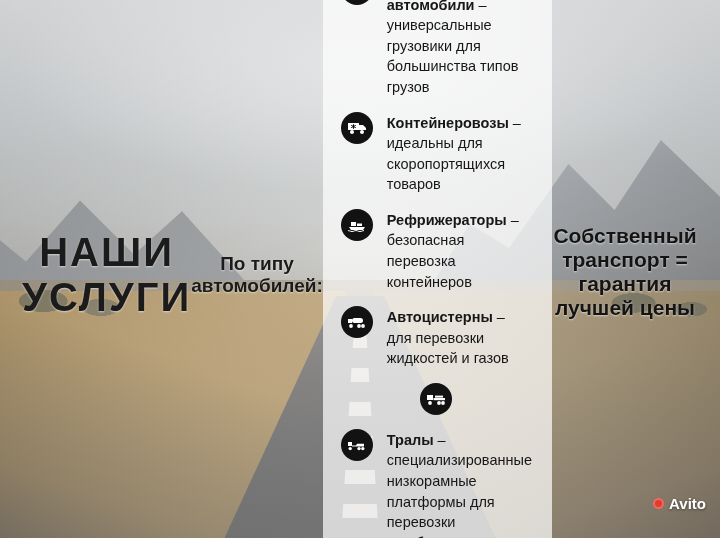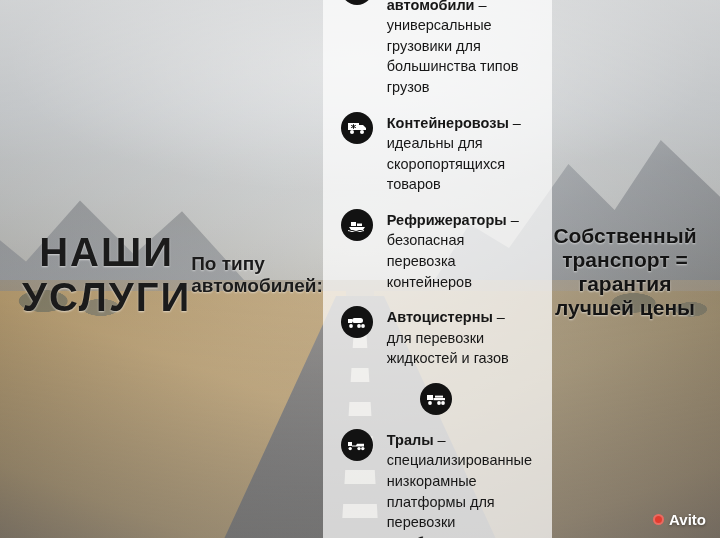--- a/index.html
+++ b/index.html
@@ -98,20 +98,21 @@
     text-transform: uppercase;
     margin: 6px 0 0;
     text-align: center;
     text-shadow: 0 1px 2px rgba(255,255,255,.55);
   }
   .subtitle {
     font-size: 19px;
     font-weight: 700;
     color: #1b1b1b;
     margin: 18px 0 12px;
+    text-align:center;
     text-shadow: 0 1px 2px rgba(255,255,255,.5);
   }
   .panel {
     width: 610px;
     background: rgba(255,255,255,.70);
     border-radius: 4px;
     padding: 14px 20px 12px 18px;
     display: flex;
     flex-direction: column;
     gap: 1px;
@@ -142,21 +143,21 @@
   .footer {
     margin-top: 0;
     font-size: 21px;
     font-weight: 800;
     color: #141414;
     text-align: center;
     text-shadow: 0 1px 2px rgba(255,255,255,.55);
   }
   .watermark {
     position: absolute;
-    right: 14px; bottom: 10px;
+    right: 14px; bottom: 26px;
     display: flex; align-items: center; gap: 5px;
     color: #fff;
     font-size: 15px;
     font-weight: 700;
     text-shadow: 0 1px 3px rgba(0,0,0,.45);
   }
   .wm-dot {
     width: 11px; height: 11px; border-radius: 50%;
     background: #e23b2e;
     box-shadow: 0 0 0 2px rgba(255,255,255,.25) inset;

